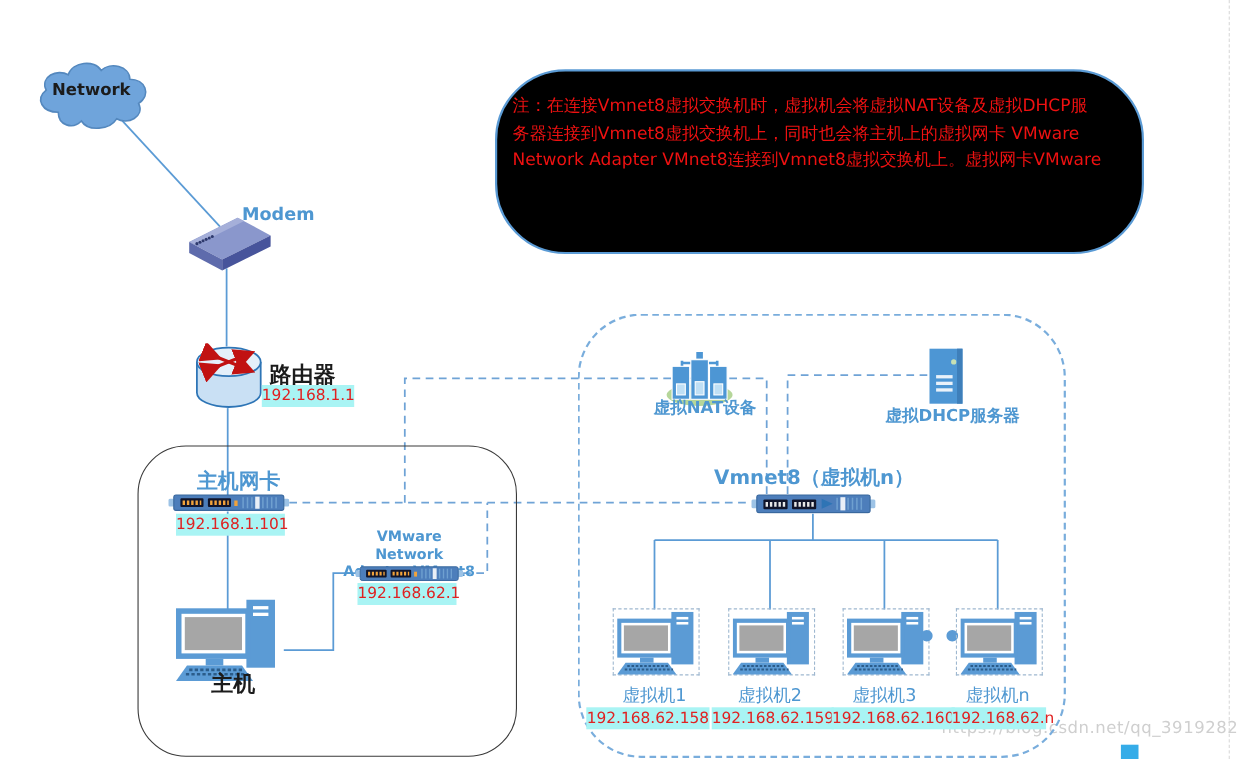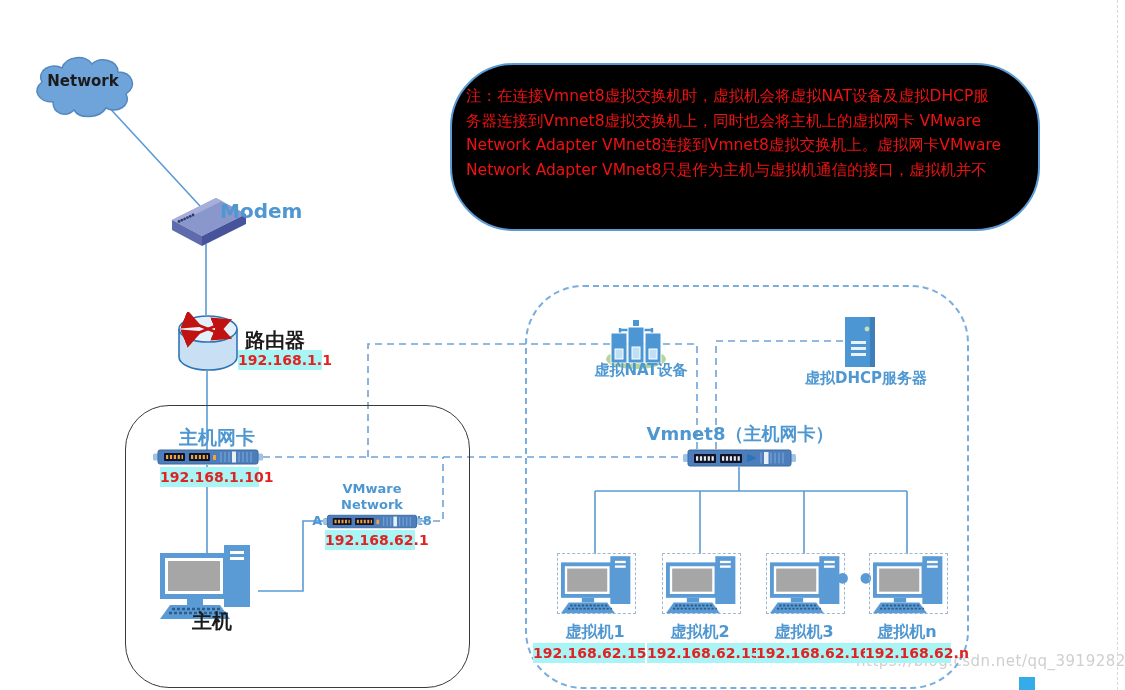--- a/index.html
+++ b/index.html
@@ -2,32 +2,32 @@
 <html><head>
 <meta charset="utf-8">
 <style>
   html,body{margin:0;padding:0;background:#fff;}
   .canvas{position:relative;width:1125px;height:690px;background:#ffffff;overflow:hidden;
           font-family:"DejaVu Sans",sans-serif;}
   .abs{position:absolute;}
   .lbl{position:absolute;font-weight:bold;white-space:nowrap;}
   .lbl-blue{color:#4E97D1;}
   .lbl-black{color:#1b1b1b;}
-  .badge{position:absolute;background:#A9F4F4;color:#E02222;font-weight:bold;
+  .badge{position:absolute;background:#A9F4F4;color:#E02222;font-weight:normal;
          font-size:14px;height:20px;line-height:20px;text-align:center;white-space:nowrap;}
   .note{position:absolute;left:450px;top:63px;width:590px;height:168px;box-sizing:border-box;
         border:2px solid #5B9BD5;border-radius:64px;background:#000000;
         padding:19px 16px 0 14px;color:#EE1111;font-size:15.5px;line-height:24.6px;}
   .note div{white-space:nowrap;}
   .host-box{position:absolute;left:125px;top:405px;width:343px;height:281px;
             border:1.5px solid #3a3a3a;border-radius:44px;background:transparent;}
   .vnet-box{position:absolute;left:525px;top:285px;width:440px;height:400px;
             border:2px dashed #79ADDC;border-radius:58px;background:transparent;}
   .vm-box{position:absolute;top:553px;width:77px;height:59px;border:1.5px dashed #9FB8D0;}
-  .vm-label{position:absolute;top:622px;width:100px;text-align:center;font-weight:bold;
+  .vm-label{position:absolute;top:622px;width:100px;text-align:center;font-weight:normal;
             color:#4E97D1;font-size:16px;}
   .ellipsis{position:absolute;left:833px;top:562px;color:#5B9BD5;font-size:30px;
             font-weight:bold;letter-spacing:4px;}
   .watermark{position:absolute;left:856px;top:652px;width:238px;text-align:right;
              color:#CFCFCF;font-size:15px;letter-spacing:.5px;white-space:nowrap;}
   .page-edge{position:absolute;left:1117px;top:0;height:690px;width:0;
              border-left:1px dashed #D9D9D9;}
   .artifact{position:absolute;left:1019px;top:677px;width:16px;height:13px;background:#35ACE8;}
   svg{display:block;}
 </style>
@@ -97,21 +97,20 @@
     </g>
   </svg>
 
   <div class="host-box"></div>
   <div class="vnet-box"></div>
 
   <div class="note">
     <div>注：在连接Vmnet8虚拟交换机时，虚拟机会将虚拟NAT设备及虚拟DHCP服</div>
     <div>务器连接到Vmnet8虚拟交换机上，同时也会将主机上的虚拟网卡 VMware</div>
     <div>Network Adapter VMnet8连接到Vmnet8虚拟交换机上。虚拟网卡VMware</div>
-    <div>Network Adapter VMnet8只是作为主机与虚拟机通信的接口，虚拟机并不</div>
   </div>
 
   <svg class="abs" style="left:28px;top:50px" width="110" height="70" viewBox="0 0 110 70">
     <path d="M25,52 C10,52 4,40 14,32 C8,20 24,12 34,18 C38,6 58,4 64,14 C72,6 90,10 90,22 C104,22 110,36 98,44 C104,56 88,64 78,58 C72,68 52,70 46,60 C38,68 25,64 25,52 Z" fill="#6FA4DB" stroke="#5488BE" stroke-width="1.5"></path>
   </svg>
   <div class="lbl lbl-black" style="left:40px;top:72px;width:86px;text-align:center;font-size:15px">Network</div>
 
   <svg class="abs" style="left:166px;top:192px" width="86" height="62" viewBox="0 0 86 62">
     <polygon points="6,28 50,6 80,22 36,44" fill="#8A97CC"></polygon>
     <polygon points="6,28 50,6 56,9 12,31" fill="#A5AFD9"></polygon>
@@ -119,21 +118,21 @@
     <polygon points="36,44 80,22 80,32 36,54" fill="#47549B"></polygon>
     <g fill="#2E3A6E">
       <circle cx="13" cy="29.5" r="1.4"></circle>
         <circle cx="15.8" cy="28.2" r="1.4"></circle>
       <circle cx="18.6" cy="26.9" r="1.4"></circle>
         <circle cx="21.4" cy="25.6" r="1.4"></circle>
       <circle cx="24.2" cy="24.3" r="1.4"></circle>
         <circle cx="27" cy="23" r="1.4"></circle>
     </g>
   </svg>
-  <div class="lbl lbl-blue" style="left:220px;top:199px;font-size:20px">Modem</div>
+  <div class="lbl lbl-blue" style="left:220px;top:185px;font-size:16px">Modem</div>
 
   <svg class="abs" style="left:176px;top:312px" width="64" height="62" viewBox="0 0 64 62">
     <defs>
       <marker id="ah" markerWidth="7" markerHeight="7" refX="3.5" refY="3.5" orient="auto">
         <path d="M0,0 L7,3.5 L0,7 Z" fill="#C11212"></path>
       </marker>
     </defs>
     <path d="M3,17 v28 a29,13 0 0 0 58,0 v-28" fill="#C9E0F4" stroke="#2E75B6" stroke-width="1.6"></path>
     <ellipse cx="32" cy="17" rx="29" ry="13" fill="#E4F0FA" stroke="#2E75B6" stroke-width="1.6"></ellipse>
     <g stroke="#C11212" stroke-width="2.8">
@@ -179,21 +178,21 @@
   <svg class="abs" style="left:843px;top:316px" width="36" height="52" viewBox="0 0 36 52">
     <rect x="2" y="1" width="30" height="50" fill="#4D96D4"></rect>
     <rect x="27" y="1" width="5" height="50" fill="#3E7FBA"></rect>
     <circle cx="24" cy="13" r="2.4" fill="#C6E0B4"></circle>
     <rect x="8" y="25" width="15" height="3" fill="#EAF2FA"></rect>
     <rect x="8" y="31" width="15" height="3" fill="#EAF2FA"></rect>
     <rect x="8" y="37" width="15" height="3" fill="#EAF2FA"></rect>
   </svg>
   <div class="lbl lbl-blue" style="left:796px;top:369px;width:140px;text-align:center;font-size:15px">虚拟DHCP服务器</div>
 
-  <div class="lbl lbl-blue" style="left:560px;top:422px;width:360px;text-align:center;font-size:18px">Vmnet8（主机网卡）</div>
+  <div class="lbl lbl-blue" style="left:560px;top:422px;width:360px;text-align:center;font-size:18px">Vmnet8（虚拟机n）</div>
   <svg class="abs" style="left:683px;top:449px" width="113" height="18">
       <use href="#switchbar"></use>
     </svg>
 
   <div class="vm-box" style="left:557px"></div>
   <svg class="abs" style="left:561px;top:556px" width="74" height="59">
       <use href="#pc"></use>
     </svg>
   <div class="vm-label" style="left:545px">虚拟机1</div>
   <div class="badge" style="left:533px;top:643px;width:112px">192.168.62.158</div>

